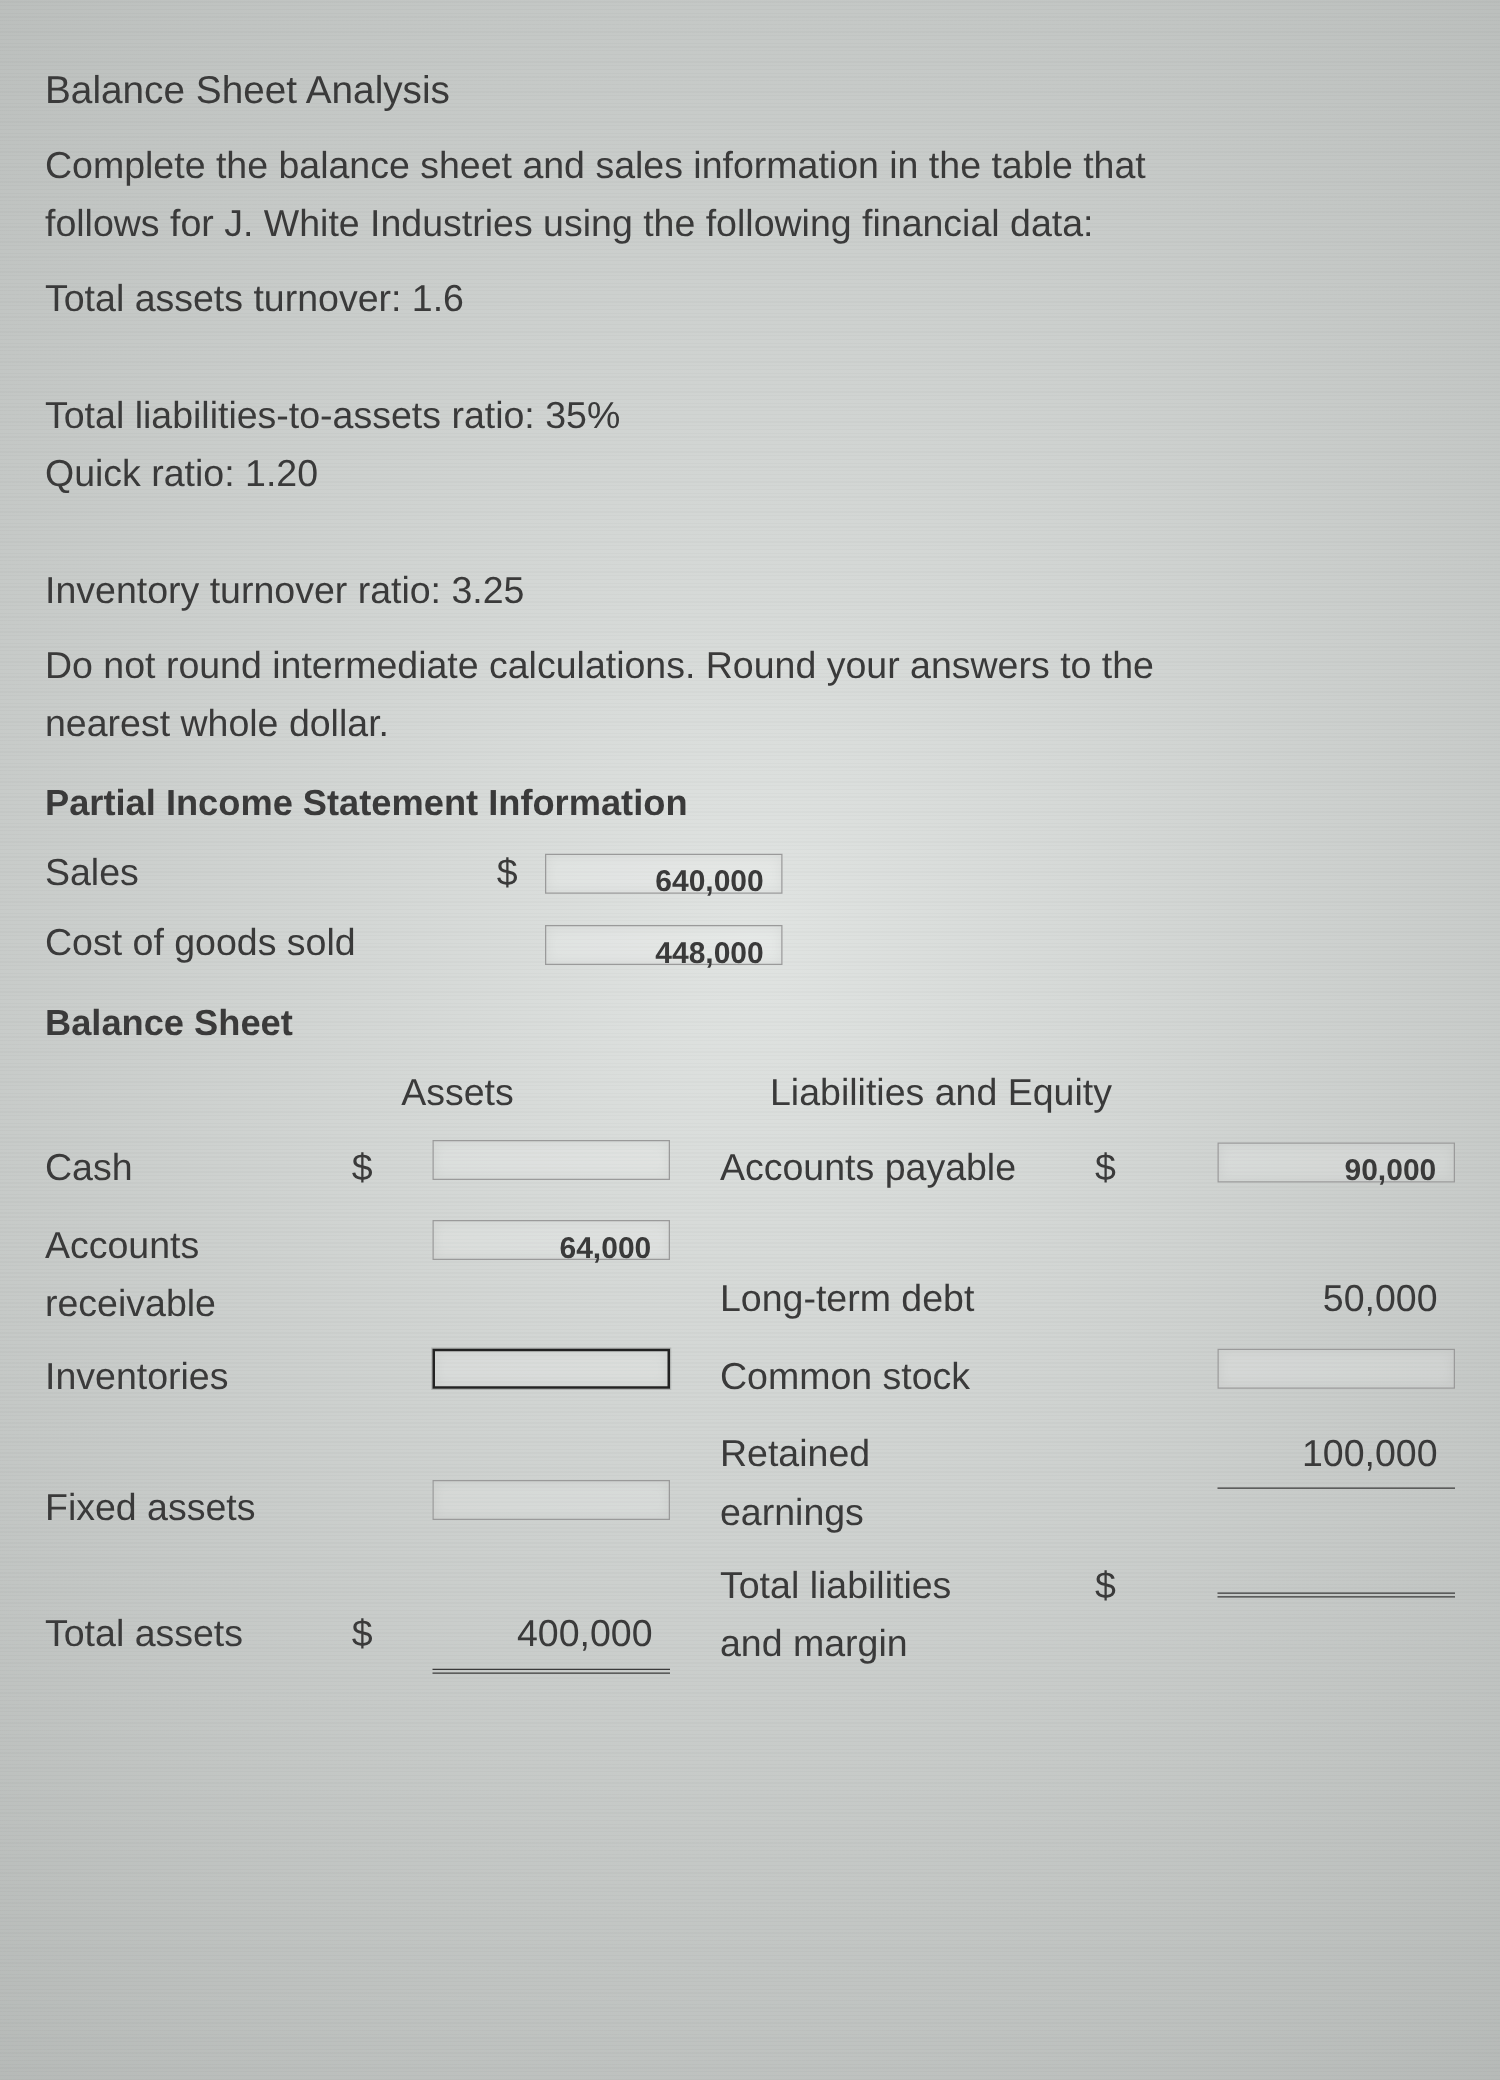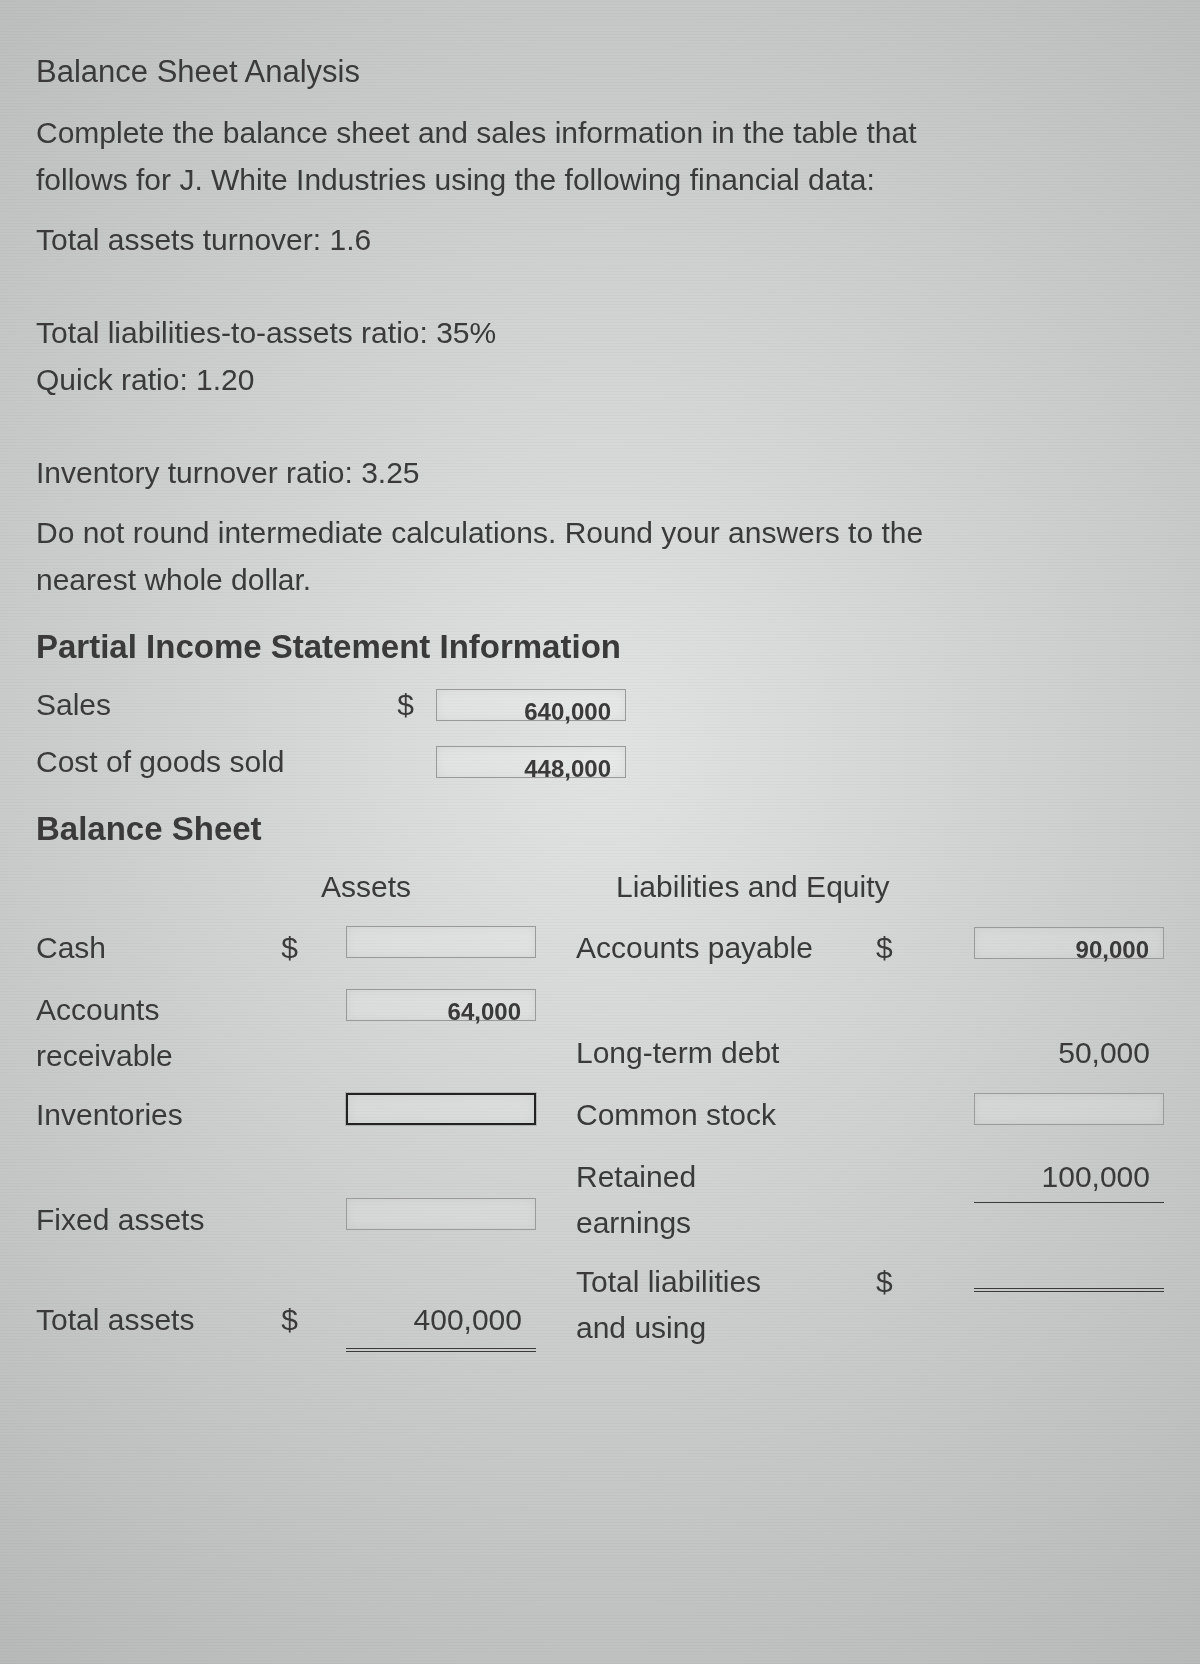--- a/index.html
+++ b/index.html
@@ -18,21 +18,21 @@
     position: absolute;
     inset: 0;
     background:
       repeating-linear-gradient(0deg, rgba(0,0,0,0.02) 0 1px, transparent 1px 3px),
       radial-gradient(ellipse 140% 110% at 50% 45%, rgba(255,255,255,0.35), rgba(0,0,0,0.25) 100%);
     pointer-events: none;
   }
   .content { position: relative; z-index: 1; }
   .title { font-weight: normal; margin-bottom: 14px; font-size: 31px; }
   .para { margin-bottom: 14px; }
-  .subhead { font-weight: bold; margin-top: 18px; margin-bottom: 10px; font-size: 33px; }
+  .subhead { font-weight: bold; margin-top: 18px; margin-bottom: 10px; font-size: 29px; }
 
   .is-row { display: flex; align-items: center; margin-bottom: 10px; }
   .is-label { width: 340px; }
   .is-dollar { width: 60px; text-align: right; padding-right: 22px; }
   .ansbox {
     display: inline-block;
     min-width: 190px;
     height: 32px;
     line-height: 44px;
     border: 1px solid #9a9a9a;
@@ -188,21 +188,21 @@
     </div>
 
     <div class="bs-row">
       <div class="bs-left">
         <div class="lab">Total assets</div>
         <div class="dol">$</div>
         <div class="valwrap"><span class="plainval tot-dbl">400,000</span></div>
       </div>
       <div class="bs-right">
         <div class="lab">
-          <span>Total liabilities</span><br><span>and using</span>
+          <span>Total liabilities</span><br><span>and margin</span>
         </div>
         <div class="dol">$</div>
         <div class="valwrap"><span class="ansbox tot-dbl" style="border-left:none;border-right:none;border-top:none;background:transparent;box-shadow:none;border-bottom:4px double #3a3a3a;"></span></div>
       </div>
     </div>
 
   </div>
 </div>
 
 </body></html>

